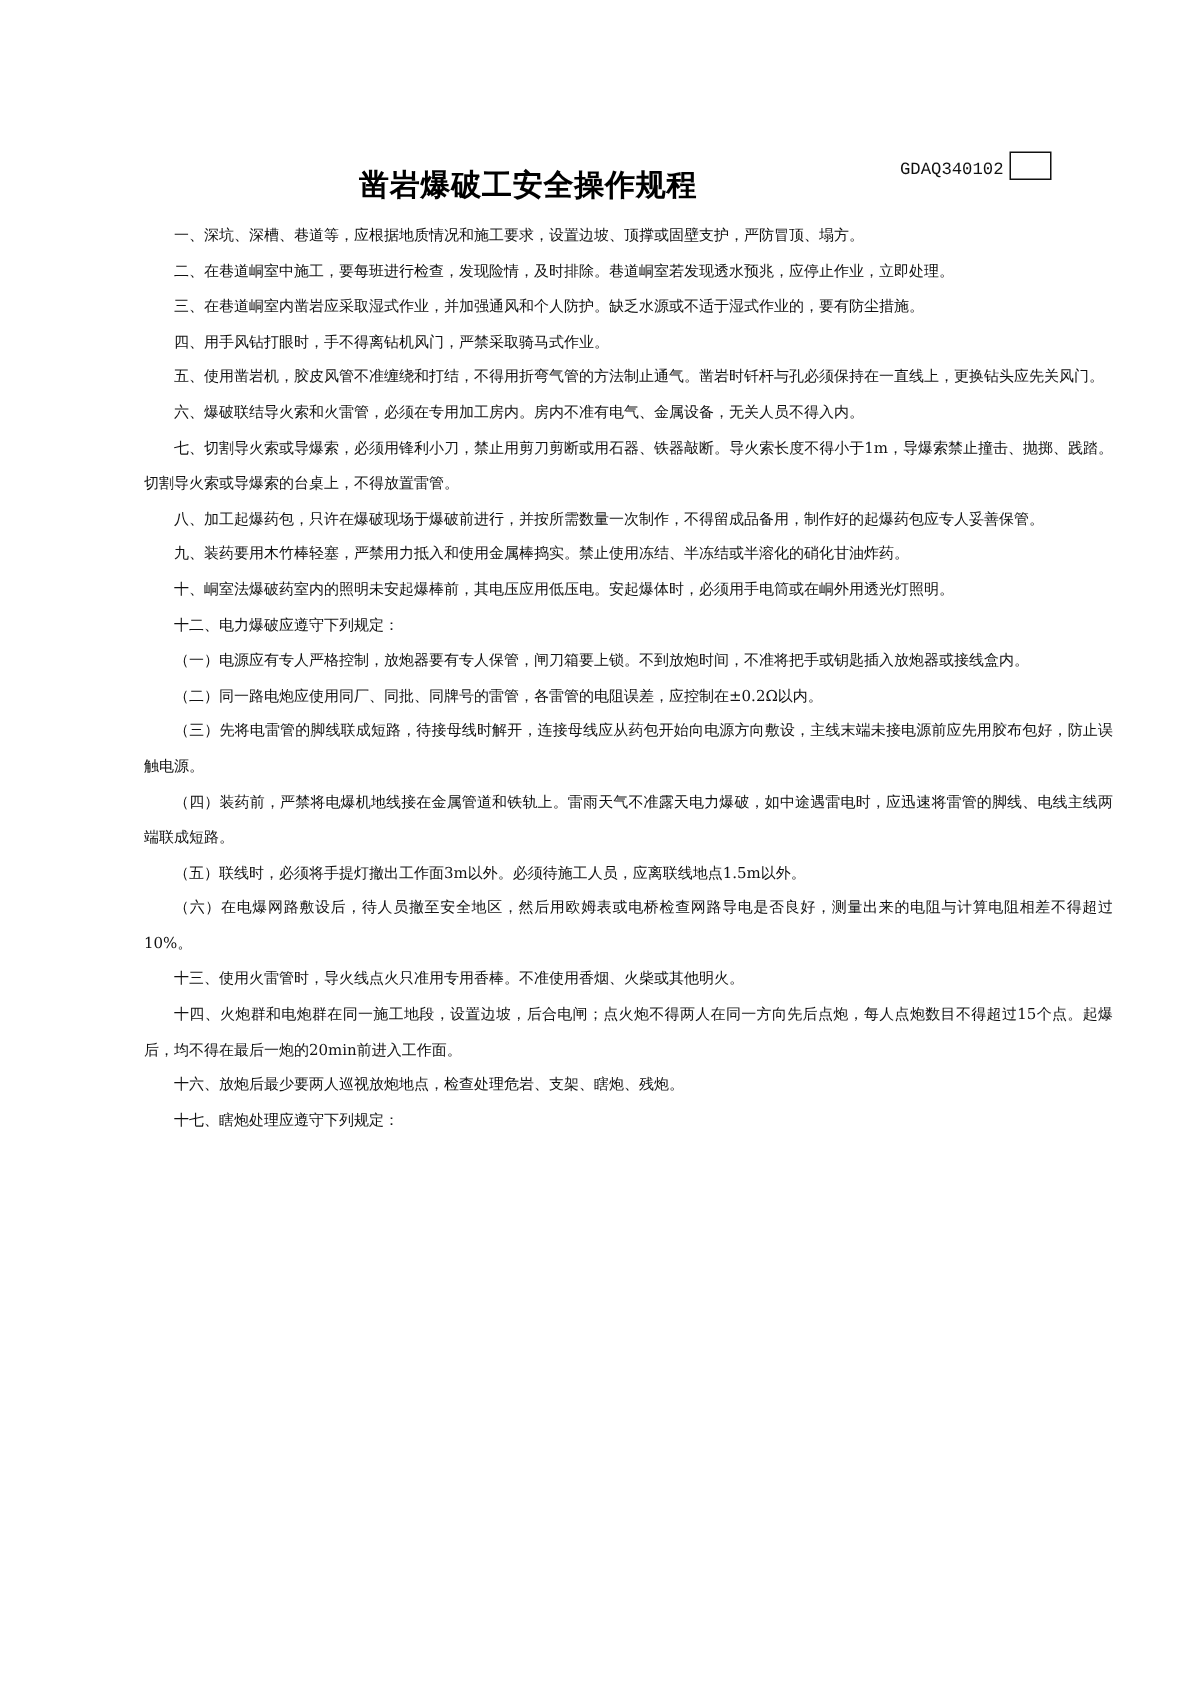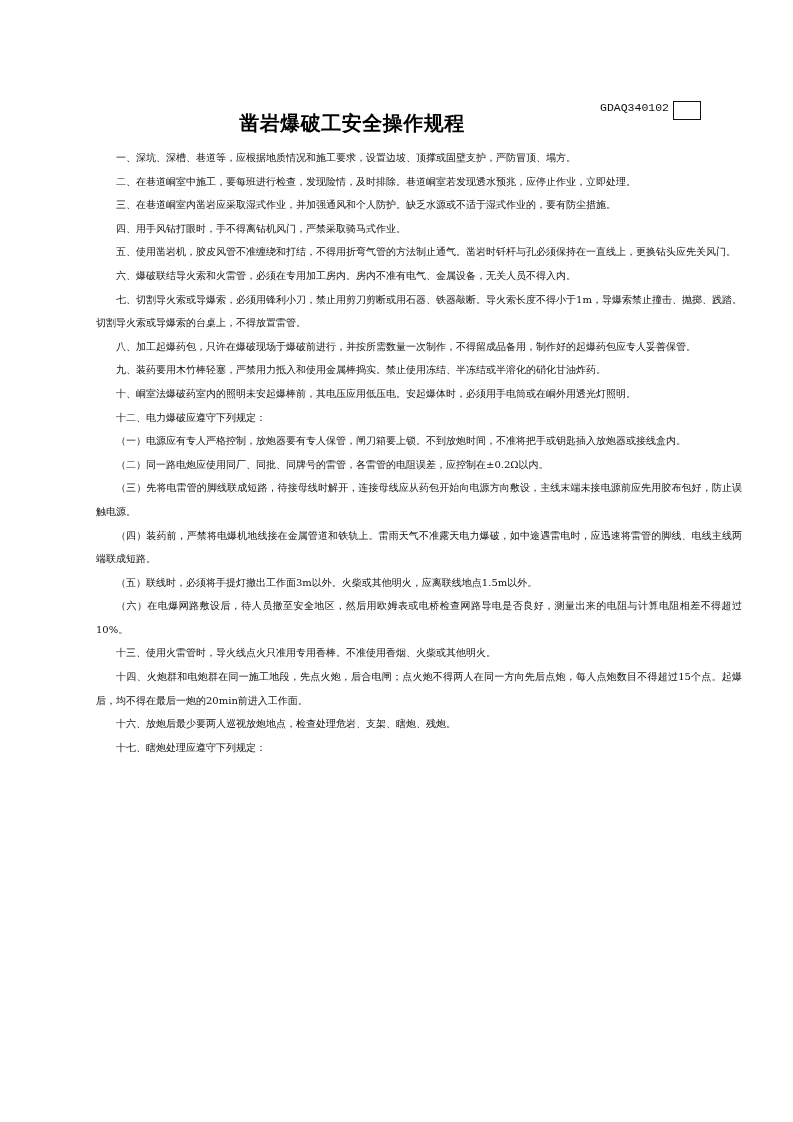--- a/index.html
+++ b/index.html
@@ -1,18 +1,18 @@
 <!DOCTYPE html>
 <html><head>
 <meta charset="utf-8">
 <style>
   html, body { margin: 0; padding: 0; background: #ffffff; }
   body { width: 793px; height: 1122px; position: relative; overflow: hidden; font-family: "DejaVu Serif", "Liberation Serif", serif; color: #111; }
   .title { position: absolute; top: 70px; left: 0; width: 704px; text-align: center; font-family: "DejaVu Sans", "Liberation Sans", sans-serif; font-weight: bold; font-size: 20px; letter-spacing: 0.5px; color: #000; margin-top: 40px; }
-  .code-row { position: absolute; top: 101px; left: 600px; height: 19px; display: flex; align-items: flex-start; }
+  .code-row { position: absolute; top: 101px; left: 600px; height: 19px; display: flex; align-items: flex-end; }
   .code { font-family: "Liberation Mono", "DejaVu Sans Mono", monospace; font-size: 11.5px; color: #111; margin-right: 4px; }
   .code-box { width: 26px; height: 17px; border: 1px solid #111; }
   .body { position: absolute; top: 146px; left: 96px; width: 646px; }
   .para { margin: 0; font-size: 10px; line-height: 23.6px; text-indent: 2em; text-align: justify; text-align-last: left; }
 </style>
 </head>
 <body>
 
 <div class="title">凿岩爆破工安全操作规程</div>
 
@@ -30,19 +30,19 @@
   <p class="para">六、爆破联结导火索和火雷管，必须在专用加工房内。房内不准有电气、金属设备，无关人员不得入内。</p>
   <p class="para">七、切割导火索或导爆索，必须用锋利小刀，禁止用剪刀剪断或用石器、铁器敲断。导火索长度不得小于1m，导爆索禁止撞击、抛掷、践踏。切割导火索或导爆索的台桌上，不得放置雷管。</p>
   <p class="para">八、加工起爆药包，只许在爆破现场于爆破前进行，并按所需数量一次制作，不得留成品备用，制作好的起爆药包应专人妥善保管。</p>
   <p class="para">九、装药要用木竹棒轻塞，严禁用力抵入和使用金属棒捣实。禁止使用冻结、半冻结或半溶化的硝化甘油炸药。</p>
   <p class="para">十、峒室法爆破药室内的照明未安起爆棒前，其电压应用低压电。安起爆体时，必须用手电筒或在峒外用透光灯照明。</p>
   <p class="para">十二、电力爆破应遵守下列规定：</p>
   <p class="para">（一）电源应有专人严格控制，放炮器要有专人保管，闸刀箱要上锁。不到放炮时间，不准将把手或钥匙插入放炮器或接线盒内。</p>
   <p class="para">（二）同一路电炮应使用同厂、同批、同牌号的雷管，各雷管的电阻误差，应控制在±0.2Ω以内。</p>
   <p class="para">（三）先将电雷管的脚线联成短路，待接母线时解开，连接母线应从药包开始向电源方向敷设，主线末端未接电源前应先用胶布包好，防止误触电源。</p>
   <p class="para">（四）装药前，严禁将电爆机地线接在金属管道和铁轨上。雷雨天气不准露天电力爆破，如中途遇雷电时，应迅速将雷管的脚线、电线主线两端联成短路。</p>
-  <p class="para">（五）联线时，必须将手提灯撤出工作面3m以外。火柴或其他明火，应离联线地点1.5m以外。</p>
+  <p class="para">（五）联线时，必须将手提灯撤出工作面3m以外。必须待施工人员，应离联线地点1.5m以外。</p>
   <p class="para">（六）在电爆网路敷设后，待人员撤至安全地区，然后用欧姆表或电桥检查网路导电是否良好，测量出来的电阻与计算电阻相差不得超过10%。</p>
   <p class="para">十三、使用火雷管时，导火线点火只准用专用香棒。不准使用香烟、火柴或其他明火。</p>
-  <p class="para">十四、火炮群和电炮群在同一施工地段，先点火炮，后合电闸；点火炮不得两人在同一方向先后点炮，每人点炮数目不得超过15个点。起爆后，均不得在最后一炮的20min前进入工作面。</p>
+  <p class="para">十四、火炮群和电炮群在同一施工地段，设置边坡，后合电闸；点火炮不得两人在同一方向先后点炮，每人点炮数目不得超过15个点。起爆后，均不得在最后一炮的20min前进入工作面。</p>
   <p class="para">十六、放炮后最少要两人巡视放炮地点，检查处理危岩、支架、瞎炮、残炮。</p>
   <p class="para">十七、瞎炮处理应遵守下列规定：</p>
 </div>
 
 </body></html>

